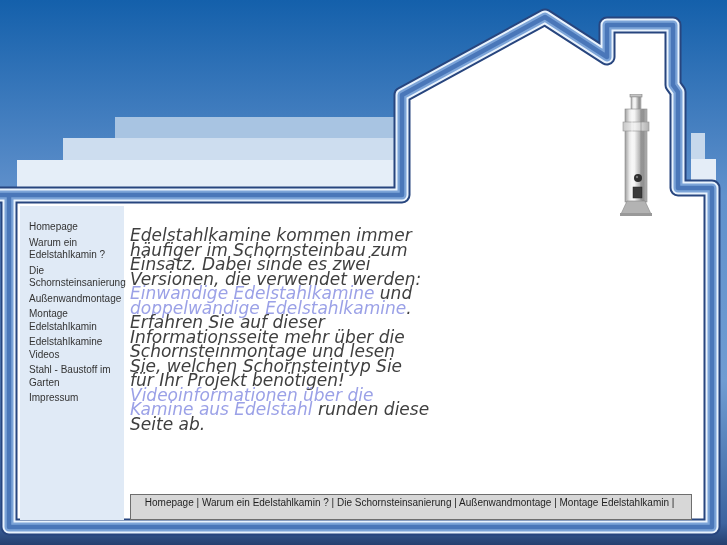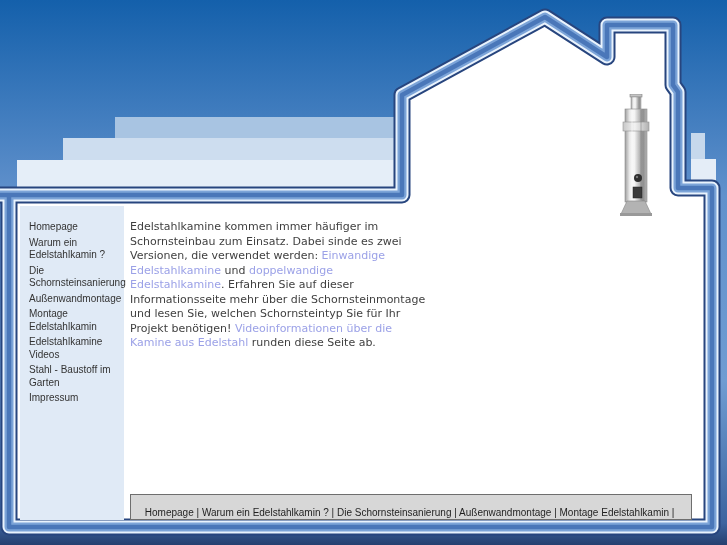--- a/index.html
+++ b/index.html
@@ -26,31 +26,31 @@
     background:#e0eaf6;box-sizing:border-box;
     padding:15px 2px 0 9px;
   }
   .side-item{
     font-size:10px;line-height:12.5px;margin:0 0 3px 0;color:#333333;
     cursor:pointer;
   }
 
   
   .para{
-    position:absolute;left:130px;top:220px;width:300px;
+    position:absolute;left:130px;top:228px;width:300px;
     font-family:"DejaVu Sans",sans-serif;
-    font-size:11px;line-height:14.5px;color:#3f3f3f;
+    font-size:17px;line-height:14.5px;color:#3f3f3f;font-style:italic;
   }
   .plink{color:#9ba1e7;text-decoration:none;cursor:pointer;}
 
   
   .fbar{
     position:absolute;left:130px;top:494px;width:562px;height:26px;
     background:#d7d7d7;border:1px solid #6e6e6e;box-sizing:border-box;
-    text-align:center;padding-top:12px;
+    text-align:center;padding-top:2px;
     font-size:10px;line-height:11px;color:#1f1f1f;
   }
   .fitem{cursor:pointer;white-space:pre;}
   .sep{white-space:pre;}
 </style>
 </head>
 <body>
 
 <div class="stage">
 

